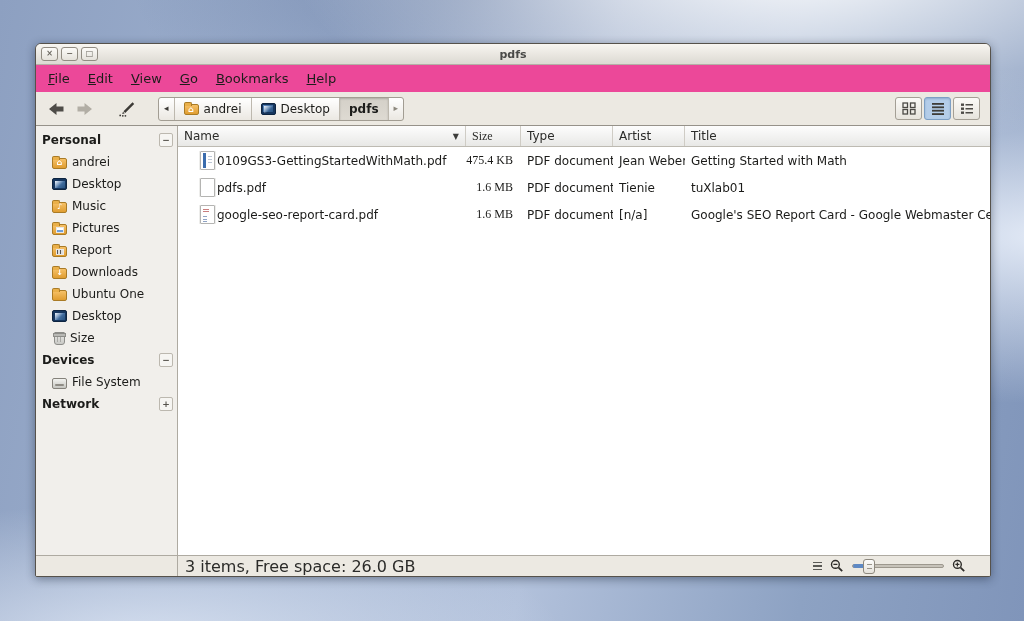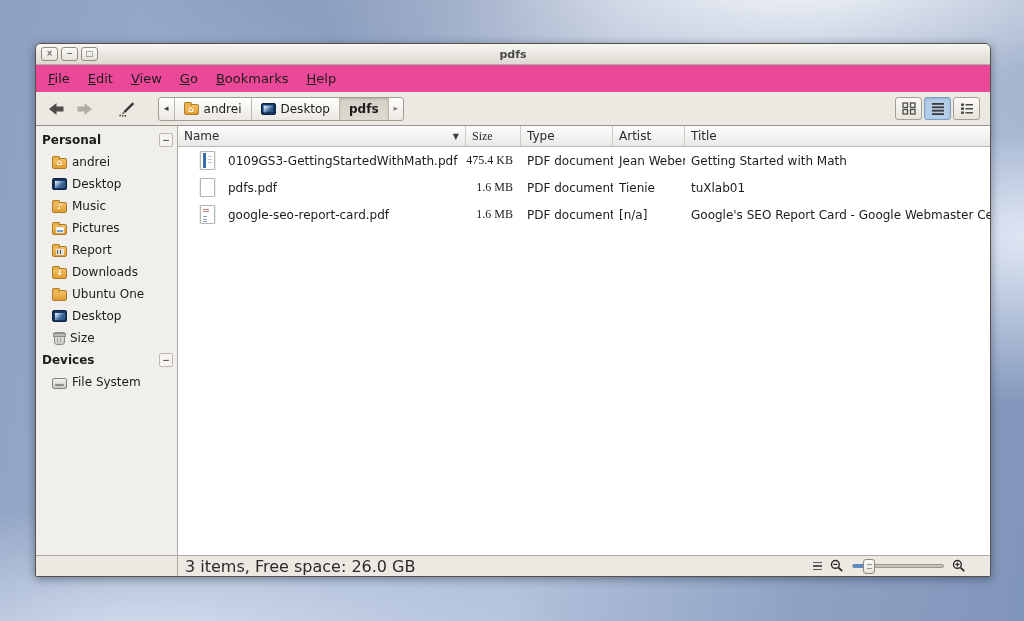--- a/index.html
+++ b/index.html
@@ -93,21 +93,21 @@
   .sort-arrow { font-size:8px; color:#3c3c3a; margin-left:4px; }
   .col-name { flex:1 1 auto; min-width:0; }
   .col-size { width:55px; flex:0 0 55px;font-family:Liberation Serif, serif; }
   .col-type { width:92px; flex:0 0 92px; }
   .col-artist { width:72px; flex:0 0 72px; }
   .col-title { width:305px; flex:0 0 305px; border-right:none !important; }
   .rows { flex:1; overflow:hidden; }
   .frow { height:27px; display:flex; align-items:center; font-size:12px; color:#1b1b19; }
   .cell { padding:0 6px; white-space:nowrap; overflow:hidden; display:flex; align-items:center; }
   .cell.col-size { justify-content:flex-end; padding-right:8px; }
-  .name-cell { gap:13px; padding-left:22px; }
+  .name-cell { gap:2px; padding-left:22px; }
   .page { width:15px; height:19px; flex:0 0 15px; background:#fff; border:1px solid #b4b4b2; border-radius:1px; position:relative; box-shadow:0 0 0 1px #ededeb; }
   .page.p1::before { content:""; position:absolute; left:2px; top:1px; bottom:1px; width:3px; background:#3b6cad; }
   .page.p1::after { content:""; position:absolute; left:7px; right:2px; top:4px; height:9px;
     background:repeating-linear-gradient(#bcc6d4 0 1px,transparent 1px 3px); }
   .page.p3::before { content:""; position:absolute; left:2px; right:5px; top:3px; height:5px;
     background:repeating-linear-gradient(#c97f7f 0 1px,transparent 1px 2.5px); }
   .page.p3::after { content:""; position:absolute; left:2px; right:7px; top:10px; height:6px;
     background:repeating-linear-gradient(#8fa3c4 0 1px,transparent 1px 2.5px); }
 
   
@@ -288,20 +288,24 @@
           <span>Size</span>
         </div>
         <div class="side-section">
           <span class="sec-label">Devices</span>
           <span class="expander">−</span>
         </div>
         <div class="side-item">
           <span class="icon-drive"></span>
           <span>File System</span>
         </div>
+        <div class="side-section">
+          <span class="sec-label">Network</span>
+          <span class="expander">+</span>
+        </div>
       </div>
 
       <div class="filelist">
         <div class="list-header">
           <div class="hcell col-name">
             <span class="hl">Name</span>
             <span class="sort-arrow">▼</span>
           </div>
           <div class="hcell col-size">
               <span class="hl">Size</span>

